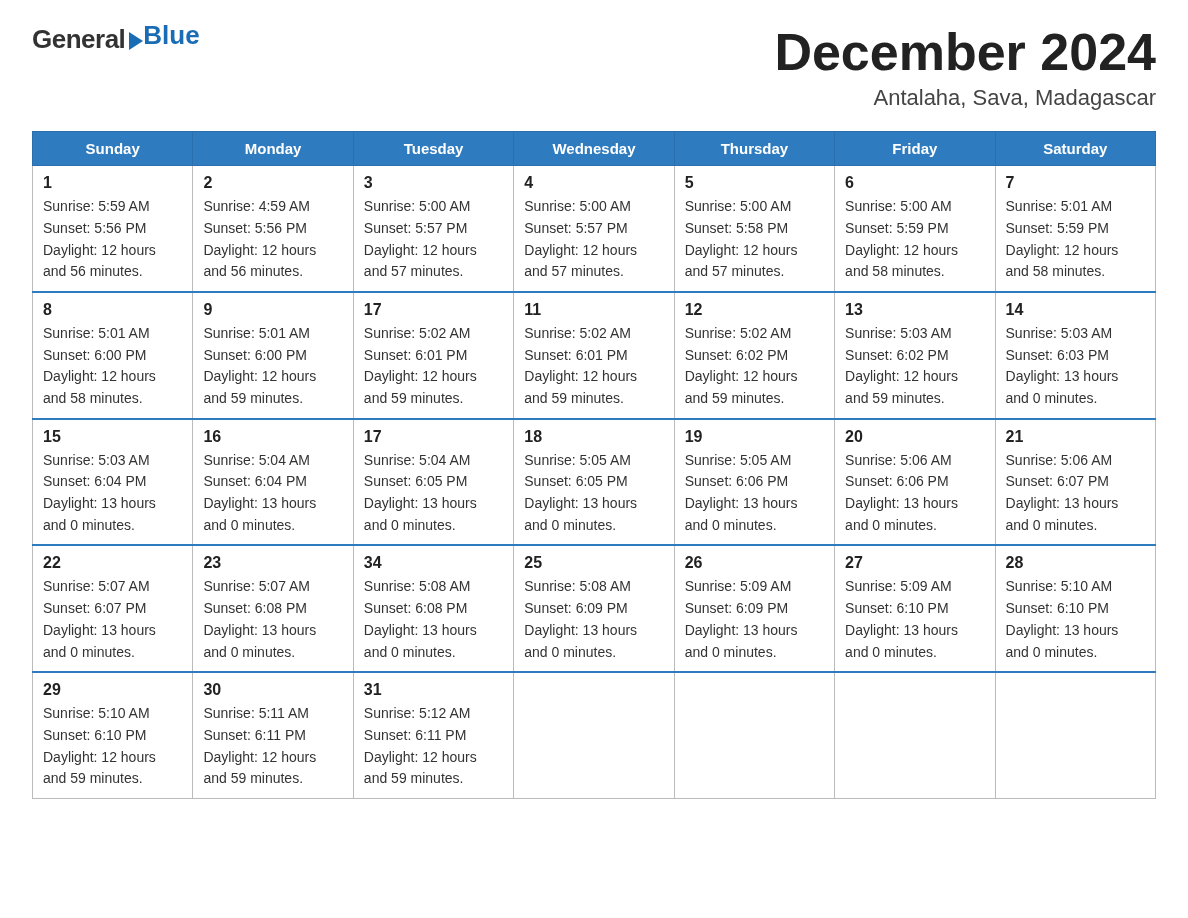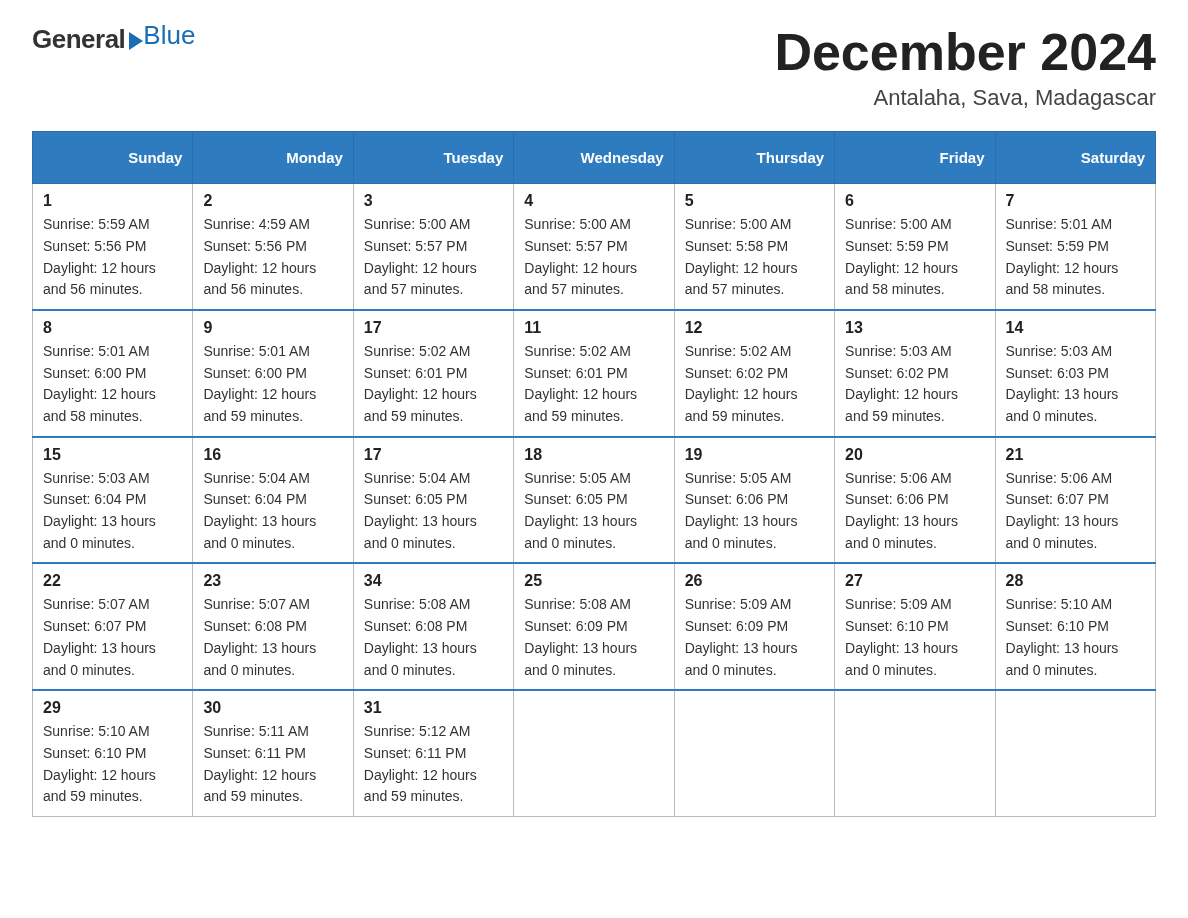--- a/index.html
+++ b/index.html
@@ -35,21 +35,21 @@
       width: 0;
       height: 0;
       border-left: 14px solid #1a6db5;
       border-top: 9px solid transparent;
       border-bottom: 9px solid transparent;
       margin-left: 4px;
       margin-top: 2px;
     }
     .logo-blue {
       font-size: 26px;
-      font-weight: normal;
+      font-weight: bold;
       color: #1a6db5;
       margin-top: -4px;
     }
     .title-section {
       text-align: right;
     }
     .month-title {
       font-size: 52px;
       font-weight: bold;
       color: #222;
@@ -64,22 +64,22 @@
     .calendar-table {
       width: 100%;
       border-collapse: collapse;
       border: 1px solid #999;
     }
     .calendar-table th {
       background-color: #2e7cbf;
       color: #fff;
       font-size: 15px;
       font-weight: bold;
-      padding: 17px 10px;
-      text-align: right;
+      padding: 8px 10px;
+      text-align: center;
       border: 1px solid #2a6fac;
     }
     .calendar-table td {
       vertical-align: top;
       padding: 8px 10px;
       border: 1px solid #bbb;
       width: 14.28%;
       min-height: 90px;
     }
     .day-num {

